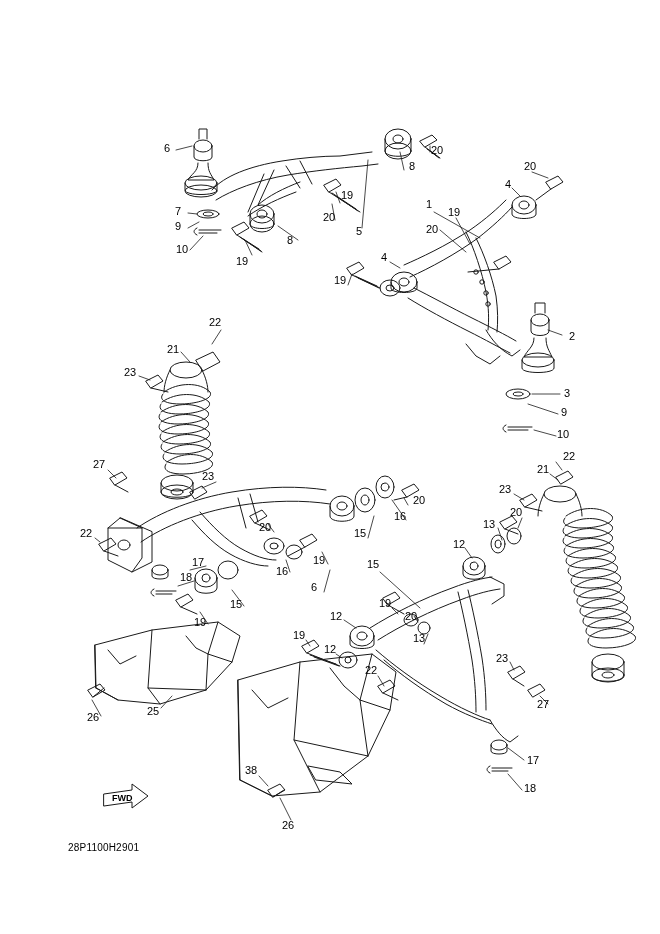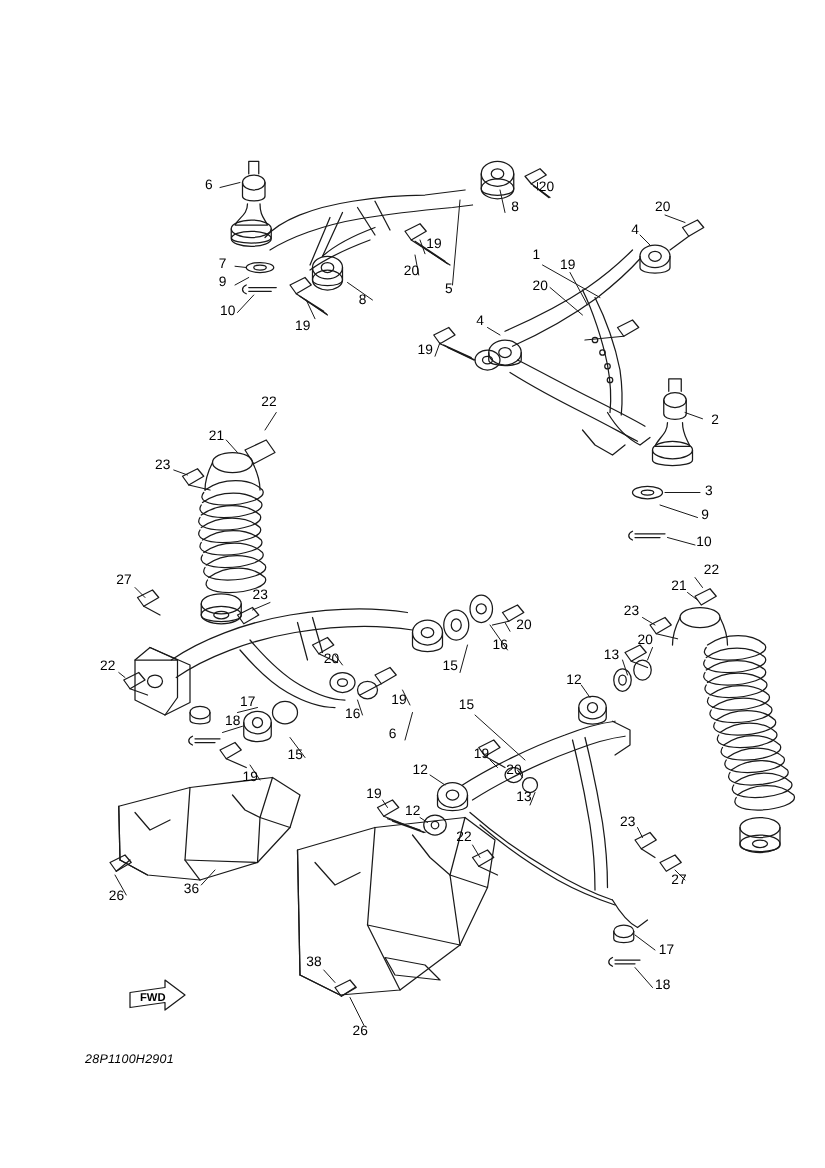--- a/index.html
+++ b/index.html
@@ -28,21 +28,20 @@
     line-height: 11px;
     white-space: nowrap;
   }
   .partnum {
     position: absolute;
     font-family: "Liberation Sans", sans-serif;
     font-size: 10px;
     letter-spacing: 0.2px;
     color: #000000;
     white-space: nowrap;
-    font-style: italic;
   }
   .fwd-label {
     position: absolute;
     font-family: "Liberation Sans", sans-serif;
     font-size: 9px;
     font-weight: bold;
     color: #000000;
     white-space: nowrap;
   }
   svg { display: block; }
@@ -455,21 +454,21 @@
   <div class="callout" style="left:330px; top:611px;">12</div>
   <div class="callout" style="left:379px; top:598px;">19</div>
   <div class="callout" style="left:405px; top:611px;">20</div>
   <div class="callout" style="left:413px; top:633px;">13</div>
   <div class="callout" style="left:194px; top:617px;">19</div>
   <div class="callout" style="left:293px; top:630px;">19</div>
   <div class="callout" style="left:324px; top:644px;">12</div>
   <div class="callout" style="left:496px; top:653px;">23</div>
   <div class="callout" style="left:365px; top:665px;">22</div>
   <div class="callout" style="left:87px;  top:712px;">26</div>
-  <div class="callout" style="left:147px; top:706px;">36</div>
+  <div class="callout" style="left:147px; top:706px;">25</div>
   <div class="callout" style="left:537px; top:699px;">27</div>
   <div class="callout" style="left:527px; top:755px;">17</div>
   <div class="callout" style="left:245px; top:765px;">38</div>
   <div class="callout" style="left:524px; top:783px;">18</div>
   <div class="callout" style="left:282px; top:820px;">26</div>
 
   <div class="fwd-label" style="left:112px; top:793px;">FWD</div>
   <div class="partnum" style="left:68px; top:842px;">28P1100H2901</div>
 
 </div>

